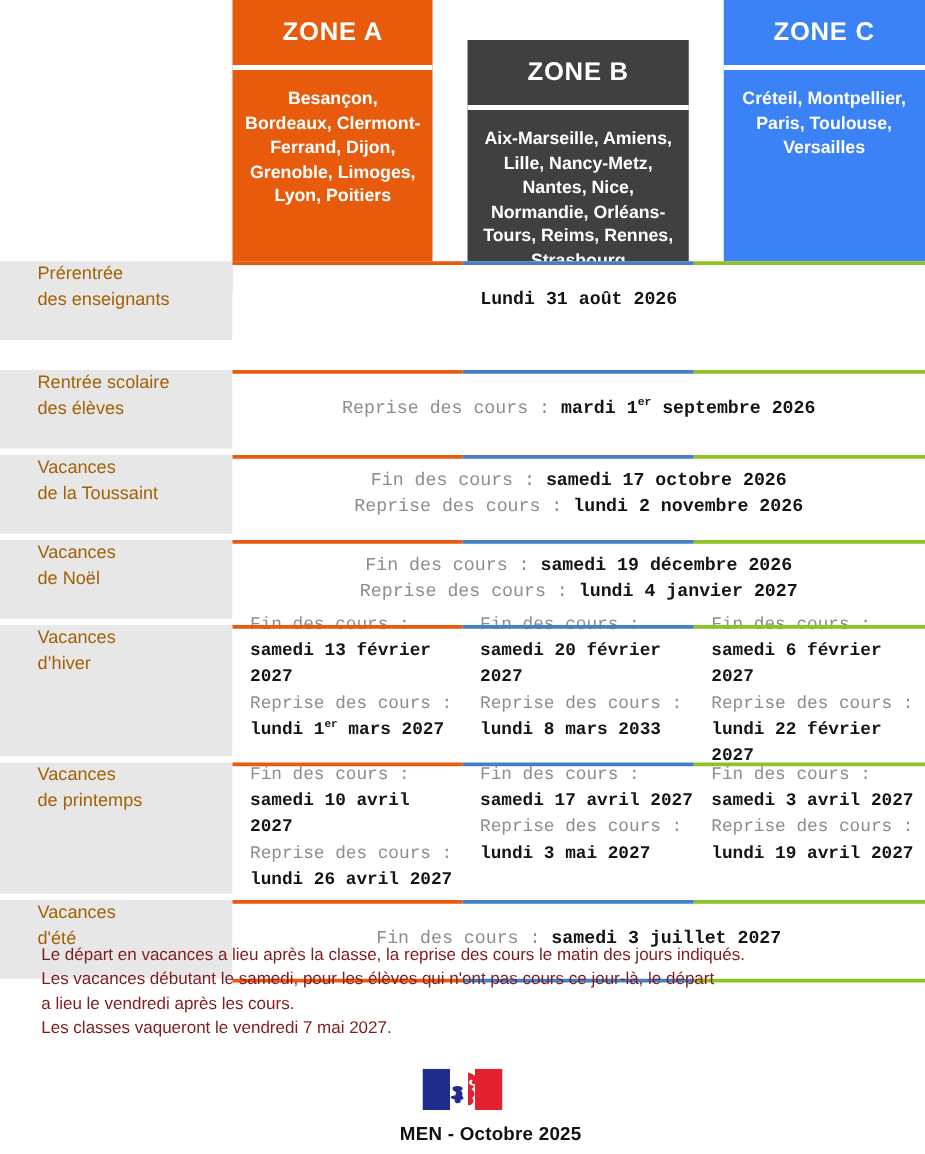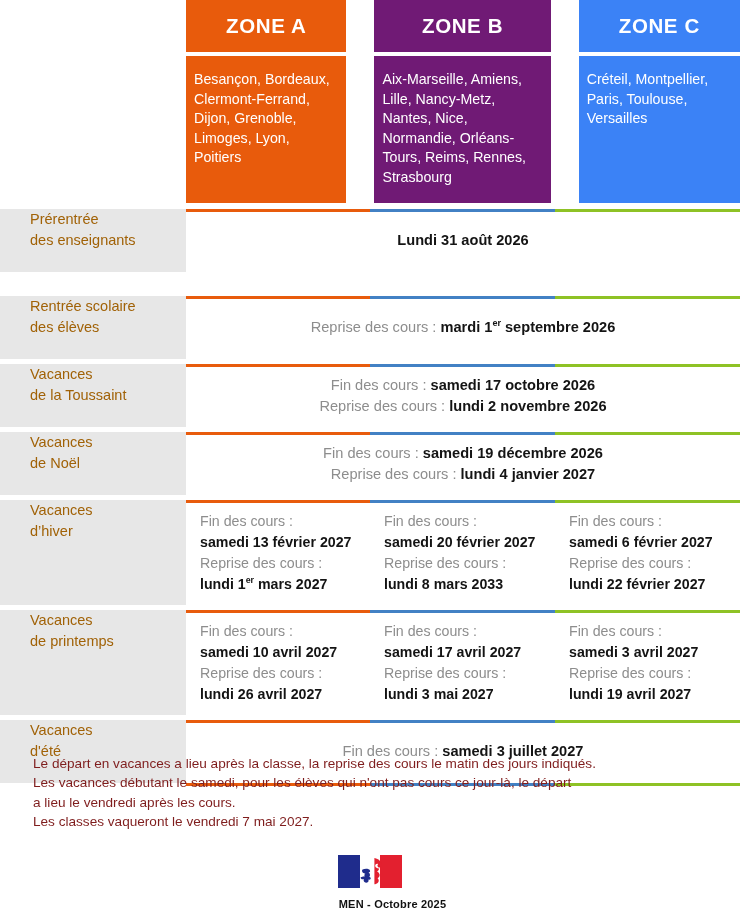--- a/index.html
+++ b/index.html
@@ -9,47 +9,47 @@
     font-family: "Liberation Sans", sans-serif;
     -webkit-font-smoothing: antialiased;
   }
   #page { position: relative; width: 740px; height: 923px; overflow: hidden; }
 
   
   .header-band { position: absolute; left: 186px; top: 0; width: 554px; }
   .zone-cols { display: flex; width: 554px; gap: 28px; }
   .zone-col { position: relative; }
   .zone-col.a { width: 184px; background: #e85b0c; }
-  .zone-col.b { width: 202px; background: #701a75; }
+  .zone-col.b { width: 202px; background: #404040; margin-top: 32px; }
   .zone-col.c { width: 185px; background: #3b82f6; }
 
   .zone-title {
     height: 52px; line-height: 52px; text-align: center;
     color: #ffffff; font-weight: bold; font-size: 20.5px;
     letter-spacing: 0.6px;
   }
   .zone-sep { height: 4px; background: #ffffff; }
   .zone-cities {
-    height: 147px; padding: 14px 8px 0 8px; text-align: left;
-    color: #ffffff; font-size: 14.2px; line-height: 19.5px; font-weight: 400;
+    height: 147px; padding: 14px 8px 0 8px; text-align: center;
+    color: #ffffff; font-size: 14.2px; line-height: 19.5px; font-weight: 700;
   }
 
   
   .rows { position: absolute; left: 0; top: 209px; width: 740px; }
   .row { position: relative; width: 740px; display: flex; }
   .row-gap { height: 5px; width: 740px; }
 
   .row-label {
     width: 186px; background: #e7e7e7; flex: 0 0 186px;
     display: flex; align-items: flex-start; padding-left: 30px;
     color: #a16207; font-size: 14.5px; line-height: 21px;
   }
   .row-content {
     flex: 1 1 auto; position: relative; background: #ffffff;
-    display: flex; align-items: center; justify-content: center;
+    display: flex; align-items: center; justify-content: center; font-family: Liberation Mono, monospace;
   }
 
   
   .rule { position: absolute; left: 0; top: 0; width: 554px; height: 3px; display: flex; }
   .rule .sa { width: 184px; background: #e85b0c; }
   .rule .sb { width: 185px; background: #4281c4; }
   .rule .sc { width: 185px; background: #8ec225; }
 
   .merged-text { width: 100%; text-align: center; font-size: 14.6px; line-height: 21px; padding: 0 10px; }
   .lbl { color: #8d8d8d; }
@@ -66,21 +66,21 @@
 
   
   .footnote {
     position: absolute; left: 33px; top: 754px; width: 690px;
     font-size: 13.6px; line-height: 19.4px; color: #7f1d1d;
   }
 
   
   .logo-wrap { position: absolute; left: 0; top: 855px; width: 740px; text-align: center; }
   .flag { display: inline-block; width: 64px; height: 33px; position: relative; }
-  .caption { margin-top: 6px; font-size: 11px; font-weight: bold; color: #111; letter-spacing: 0.2px; padding-left: 45px; }
+  .caption { margin-top: 6px; font-size: 15px; font-weight: bold; color: #111; letter-spacing: 0.2px; padding-left: 45px; }
 </style>
 </head>
 <body>
 
 <div id="page">
 
   <div class="header-band">
     <div class="zone-cols">
 
       <div class="zone-col a">

